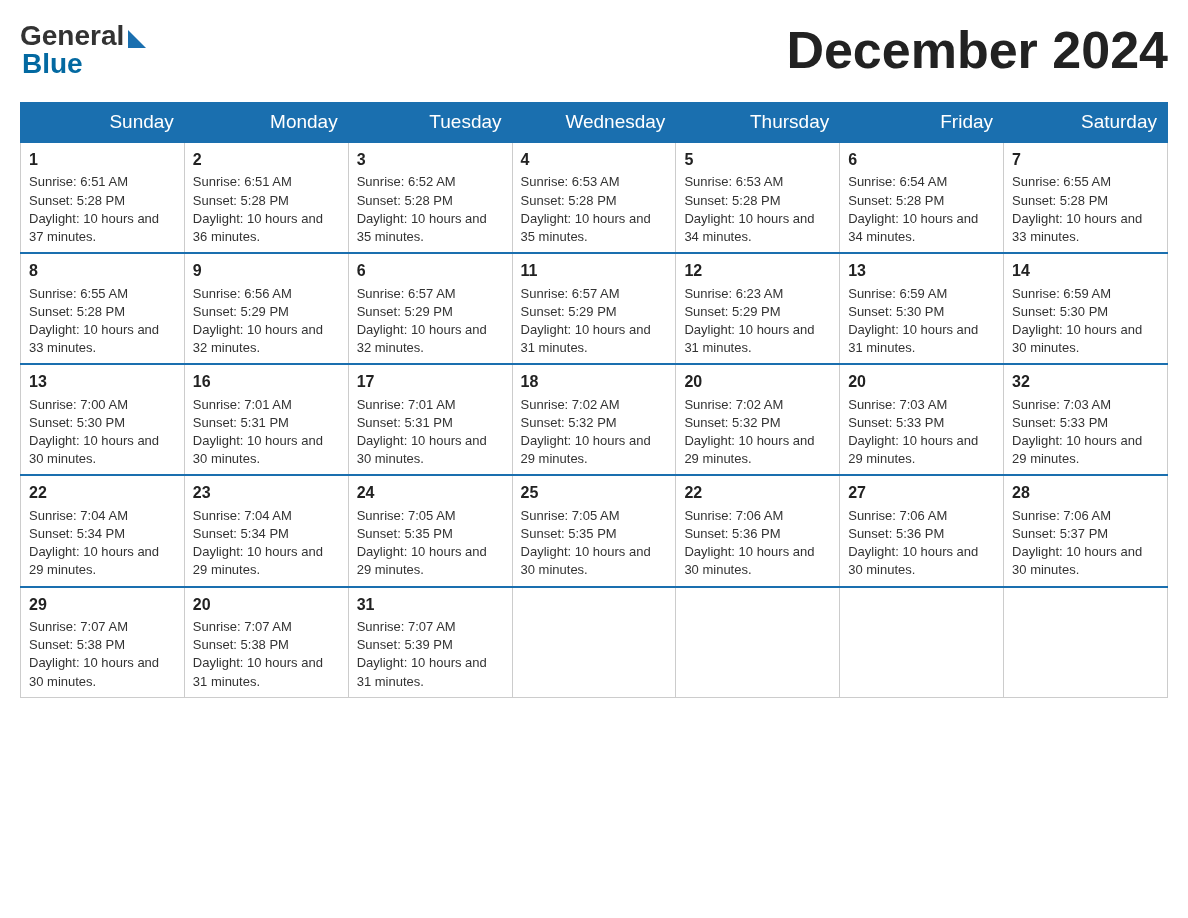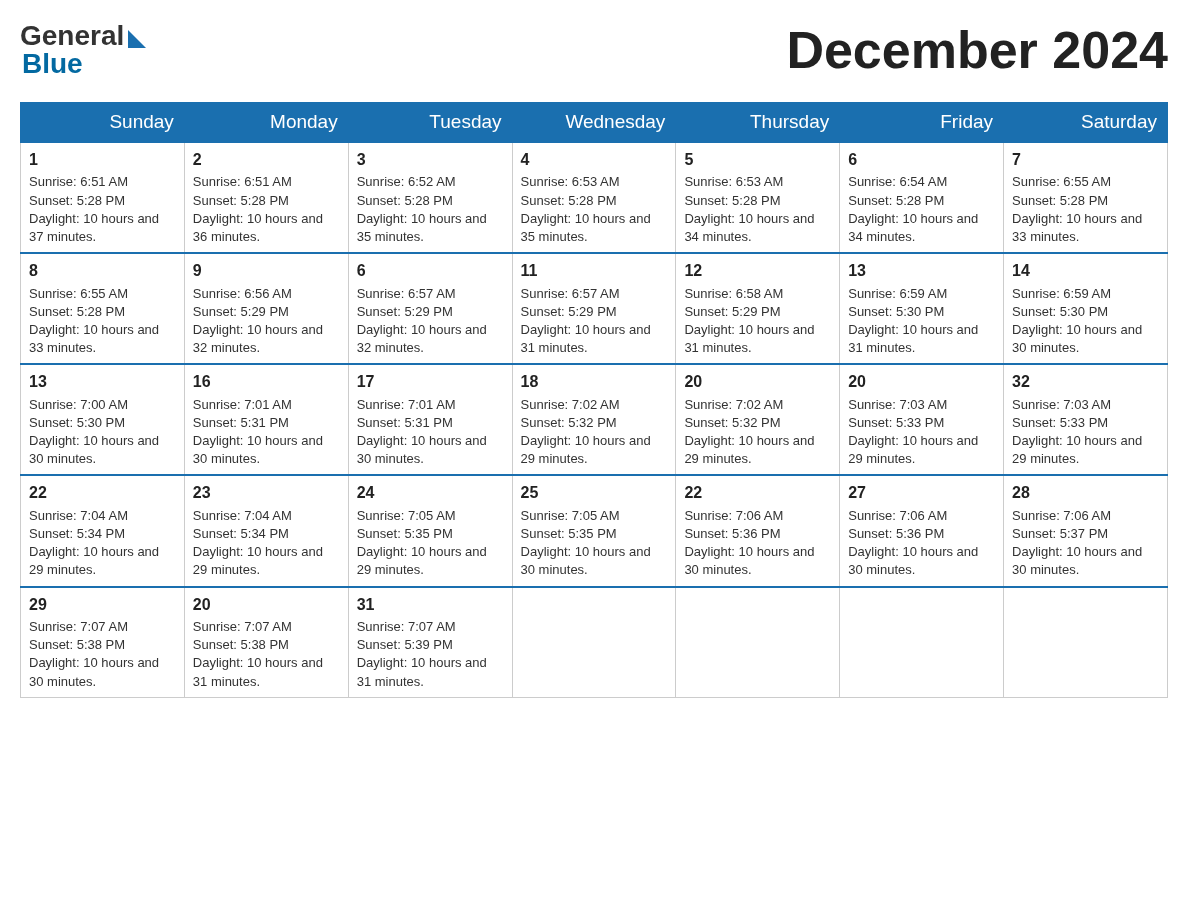--- a/index.html
+++ b/index.html
@@ -139,21 +139,21 @@
         <td><span class="day-number">4</span><span class="day-info">Sunrise: 6:53 AM</span><br><span class="day-info">Sunset: 5:28 PM</span><br><span class="day-info">Daylight: 10 hours and 35 minutes.</span></td>
         <td><span class="day-number">5</span><span class="day-info">Sunrise: 6:53 AM</span><br><span class="day-info">Sunset: 5:28 PM</span><br><span class="day-info">Daylight: 10 hours and 34 minutes.</span></td>
         <td><span class="day-number">6</span><span class="day-info">Sunrise: 6:54 AM</span><br><span class="day-info">Sunset: 5:28 PM</span><br><span class="day-info">Daylight: 10 hours and 34 minutes.</span></td>
         <td><span class="day-number">7</span><span class="day-info">Sunrise: 6:55 AM</span><br><span class="day-info">Sunset: 5:28 PM</span><br><span class="day-info">Daylight: 10 hours and 33 minutes.</span></td>
       </tr>
       <tr class="week-row">
         <td><span class="day-number">8</span><span class="day-info">Sunrise: 6:55 AM</span><br><span class="day-info">Sunset: 5:28 PM</span><br><span class="day-info">Daylight: 10 hours and 33 minutes.</span></td>
         <td><span class="day-number">9</span><span class="day-info">Sunrise: 6:56 AM</span><br><span class="day-info">Sunset: 5:29 PM</span><br><span class="day-info">Daylight: 10 hours and 32 minutes.</span></td>
         <td><span class="day-number">6</span><span class="day-info">Sunrise: 6:57 AM</span><br><span class="day-info">Sunset: 5:29 PM</span><br><span class="day-info">Daylight: 10 hours and 32 minutes.</span></td>
         <td><span class="day-number">11</span><span class="day-info">Sunrise: 6:57 AM</span><br><span class="day-info">Sunset: 5:29 PM</span><br><span class="day-info">Daylight: 10 hours and 31 minutes.</span></td>
-        <td><span class="day-number">12</span><span class="day-info">Sunrise: 6:58 AM</span><br><span class="day-info">Sunset: 5:29 PM</span><br><span class="day-info">Daylight: 10 hours and 31 minutes.</span></td>
+        <td><span class="day-number">12</span><span class="day-info">Sunrise: 6:23 AM</span><br><span class="day-info">Sunset: 5:29 PM</span><br><span class="day-info">Daylight: 10 hours and 31 minutes.</span></td>
         <td><span class="day-number">13</span><span class="day-info">Sunrise: 6:59 AM</span><br><span class="day-info">Sunset: 5:30 PM</span><br><span class="day-info">Daylight: 10 hours and 31 minutes.</span></td>
         <td><span class="day-number">14</span><span class="day-info">Sunrise: 6:59 AM</span><br><span class="day-info">Sunset: 5:30 PM</span><br><span class="day-info">Daylight: 10 hours and 30 minutes.</span></td>
       </tr>
       <tr class="week-row">
         <td><span class="day-number">13</span><span class="day-info">Sunrise: 7:00 AM</span><br><span class="day-info">Sunset: 5:30 PM</span><br><span class="day-info">Daylight: 10 hours and 30 minutes.</span></td>
         <td><span class="day-number">16</span><span class="day-info">Sunrise: 7:01 AM</span><br><span class="day-info">Sunset: 5:31 PM</span><br><span class="day-info">Daylight: 10 hours and 30 minutes.</span></td>
         <td><span class="day-number">17</span><span class="day-info">Sunrise: 7:01 AM</span><br><span class="day-info">Sunset: 5:31 PM</span><br><span class="day-info">Daylight: 10 hours and 30 minutes.</span></td>
         <td><span class="day-number">18</span><span class="day-info">Sunrise: 7:02 AM</span><br><span class="day-info">Sunset: 5:32 PM</span><br><span class="day-info">Daylight: 10 hours and 29 minutes.</span></td>
         <td><span class="day-number">20</span><span class="day-info">Sunrise: 7:02 AM</span><br><span class="day-info">Sunset: 5:32 PM</span><br><span class="day-info">Daylight: 10 hours and 29 minutes.</span></td>
         <td><span class="day-number">20</span><span class="day-info">Sunrise: 7:03 AM</span><br><span class="day-info">Sunset: 5:33 PM</span><br><span class="day-info">Daylight: 10 hours and 29 minutes.</span></td>

